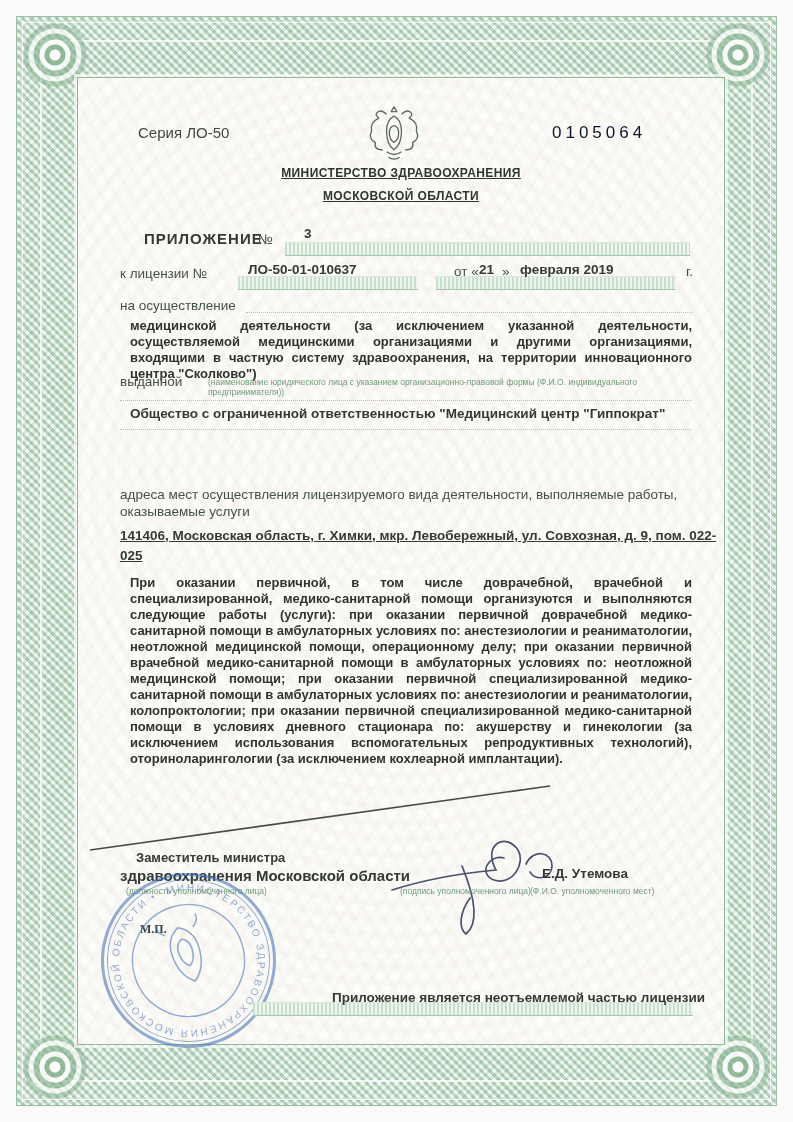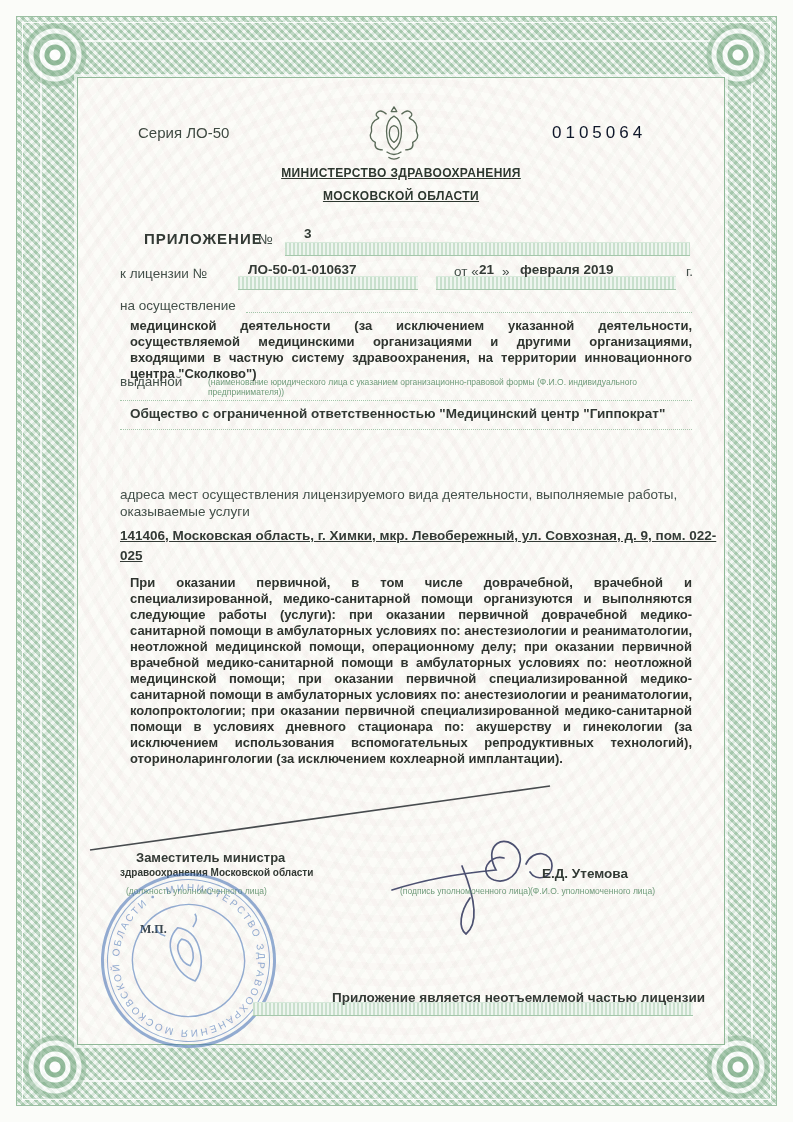--- a/index.html
+++ b/index.html
@@ -119,36 +119,36 @@
     <div class="abs lbl" style="left:42px;top:408px;width:600px;line-height:17px;">адреса мест осуществления лицензируемого вида деятельности, выполняемые работы, оказываемые услуги</div>
     <div class="abs bold" style="left:42px;top:448px;font-size:13.5px;line-height:20px;width:600px;text-decoration:underline;">141406, Московская область, г. Химки, мкр. Левобережный, ул. Совхозная, д. 9, пом. 022-025</div>
 
     <div class="abs para" style="left:52px;top:497px;width:562px;">При оказании первичной, в том числе доврачебной, врачебной и специализированной, медико-санитарной помощи организуются и выполняются следующие работы (услуги): при оказании первичной доврачебной медико-санитарной помощи в амбулаторных условиях по: анестезиологии и реаниматологии, неотложной медицинской помощи, операционному делу; при оказании первичной врачебной медико-санитарной помощи в амбулаторных условиях по: неотложной медицинской помощи; при оказании первичной специализированной медико-санитарной помощи в амбулаторных условиях по: анестезиологии и реаниматологии, колопроктологии; при оказании первичной специализированной медико-санитарной помощи в условиях дневного стационара по: акушерству и гинекологии (за исключением использования вспомогательных репродуктивных технологий), оториноларингологии (за исключением кохлеарной имплантации).</div>
 
     <svg class="overlay" width="638" height="966" viewBox="0 0 638 966">
       <line x1="12" y1="772" x2="472" y2="708" stroke="#474b4e" stroke-width="1.6"></line>
     </svg>
 
     <div class="abs bold" style="left:58px;top:772px;font-size:13px;">Заместитель министра</div>
-    <div class="abs bold" style="left:42px;top:789px;font-size:10px;">здравоохранения Московской области</div>
+    <div class="abs bold" style="left:42px;top:789px;font-size:15px;">здравоохранения Московской области</div>
     <div class="abs tiny-note" style="left:48px;top:808px;">(должность уполномоченного лица)</div>
 
     <span class="abs" style="left:300px;top:736px;">
       <svg width="190" height="125" viewBox="0 0 190 125">
         <g fill="none" stroke="#3a3f63" stroke-width="1.7" opacity="0.9" stroke-linecap="round">
           <path d="M14 76 C58 62 96 58 118 56 C104 30 128 18 140 36 C148 50 134 72 116 66 C100 60 110 40 126 44"></path>
           <path d="M148 50 C156 34 174 38 174 52 C174 64 158 68 152 58"></path>
           <path d="M84 52 C98 86 100 110 88 120 C80 114 82 98 92 84"></path>
         </g>
       </svg>
     </span>
     <div class="abs tiny-note" style="left:322px;top:808px;">(подпись уполномоченного лица)</div>
 
     <div class="abs bold" style="left:464px;top:788px;font-size:13.5px;">Е.Д. Утемова</div>
-    <div class="abs tiny-note" style="left:452px;top:808px;">(Ф.И.О. уполномоченного лица)</div>
+    <div class="abs tiny-note" style="left:452px;top:808px;">(Ф.И.О. уполномоченного мест)</div>
 
     <span class="abs" style="left:62px;top:844px;font-size:12px;font-weight:bold;font-family:'Liberation Serif',serif;color:#39454d;">М.П.</span>
 
     <span class="abs" style="left:18px;top:790px;">
       <svg width="185" height="185" viewBox="0 0 185 185">
         <g opacity="0.55" transform="rotate(-18 92.5 92.5)">
           <circle cx="92.5" cy="92.5" r="86" fill="none" stroke="#3f6db4" stroke-width="3"></circle>
           <circle cx="92.5" cy="92.5" r="81" fill="none" stroke="#3f6db4" stroke-width="1"></circle>
           <circle cx="92.5" cy="92.5" r="56" fill="none" stroke="#3f6db4" stroke-width="1.4"></circle>
           <defs>

